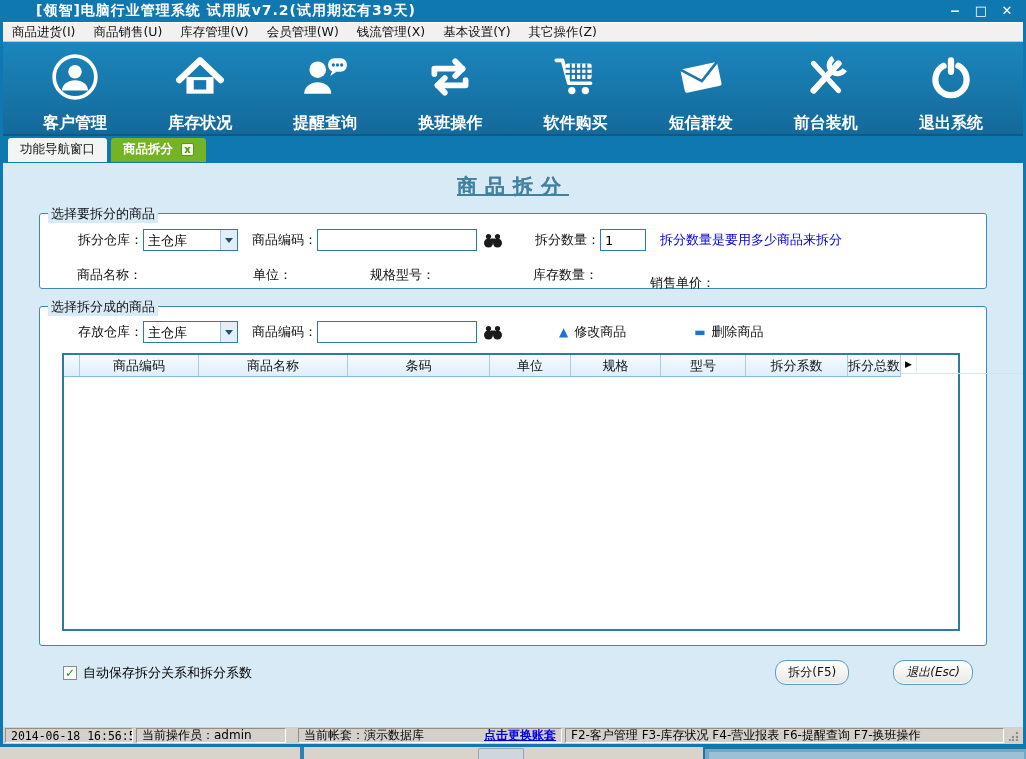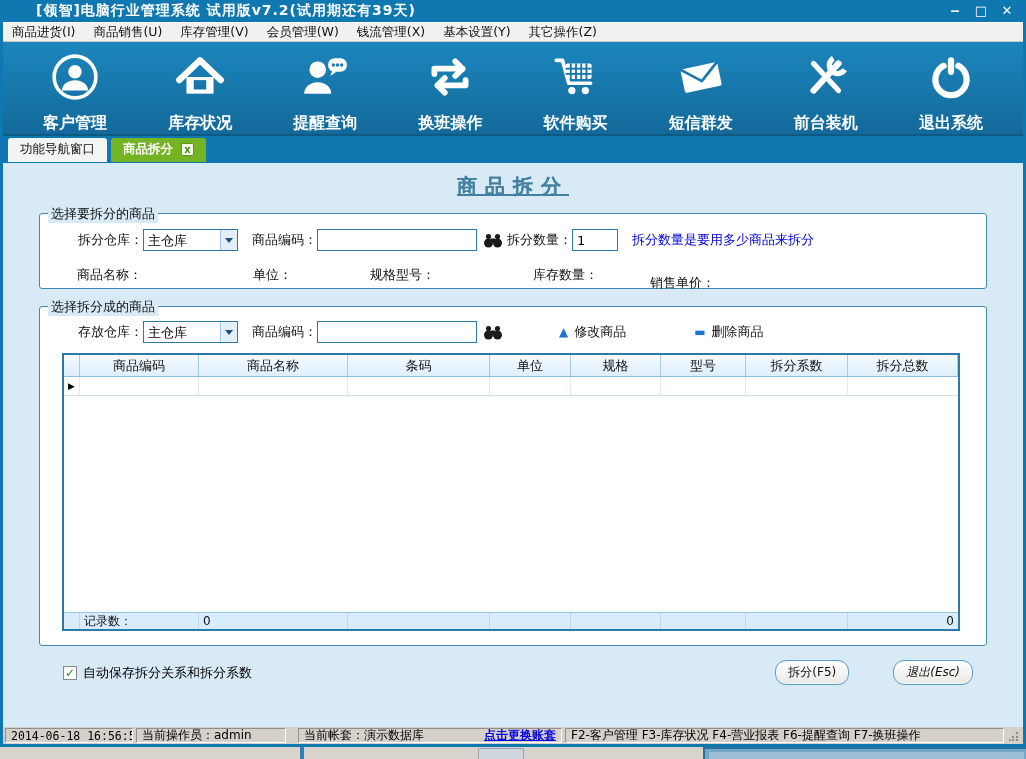--- a/index.html
+++ b/index.html
@@ -58,21 +58,21 @@
   .tbx.qty { width:46px; }
   .binoc { margin-left:6px; cursor:pointer; display:flex; align-items:center; }
   .hint { color:#0000d8; font-size:13px; margin-left:14px; white-space:nowrap; }
   .abslbl { position:absolute; font-size:13px; color:#111; white-space:nowrap; }
 
   .mini-act { display:flex; align-items:center; gap:6px; cursor:pointer; font-size:13px; color:#111; }
   .glyph-blue { color:#1b74d0; font-size:12px; }
 
   
   .grid { position:absolute; top:46px; left:22px; width:898px; height:278px; background:#fff;
-          border:2px solid #2c7aa8; display:flex; flex-direction:column; }
+          border:2px solid #2c7aa8; display:flex; flex-direction:row; }
   .grid-head { display:flex; height:22px; background:linear-gradient(#f6fbff,#ddeefb); border-bottom:1px solid #8fbcdc; flex:0 0 auto; }
   .hcell { border-right:1px solid #a8cce6; display:flex; align-items:center; justify-content:center;
            font-size:13px; color:#111; overflow:hidden; }
   .c0{width:16px;} .c1{width:119px;} .c2{width:149px;} .c3{width:142px;} .c4{width:81px;}
   .c5{width:90px;} .c6{width:85px;} .c7{width:102px;} .c8{flex:1;}
   .grid-row { display:flex; height:19px; border-bottom:1px solid #cfe3f2; flex:0 0 auto; }
   .rcell { border-right:1px solid #dcebf7; display:flex; align-items:center; font-size:11px; }
   .row-marker { justify-content:center; color:#000; font-size:9px; }
   .grid-fill { flex:1 1 auto; background:#fff; }
   .grid-foot { display:flex; height:17px; background:#d9ecfb; border-top:1px solid #9fc6e2; flex:0 0 auto; }
@@ -246,21 +246,21 @@
           <input class="tbx code" value="" style="">
           <span class="binoc">
             <svg width="20" height="16" viewBox="0 0 20 16" fill="#1b1b1b">
                 <circle cx="5.5" cy="11" r="4.5"></circle>
                 <circle cx="14.5" cy="11" r="4.5"></circle>
                 <circle cx="5.5" cy="4.5" r="2.6"></circle>
                 <circle cx="14.5" cy="4.5" r="2.6"></circle>
                 <rect x="8" y="6.5" width="4" height="4"></rect>
               </svg>
           </span>
-          <span class="lbl" style="margin-left:4px;">拆分数量：</span>
+          <span class="lbl" style="margin-left:32px;">拆分数量：</span>
           <input class="tbx qty" value="1" style="">
           <span class="hint">拆分数量是要用多少商品来拆分</span>
         </div>
         <span class="abslbl" style="top:52px; left:37px;">商品名称：</span>
         <span class="abslbl" style="top:52px; left:213px;">单位：</span>
         <span class="abslbl" style="top:52px; left:330px;">规格型号：</span>
         <span class="abslbl" style="top:52px; left:493px;">库存数量：</span>
         <span class="abslbl" style="top:60px; left:610px;">销售单价：</span>
       </div>
 

